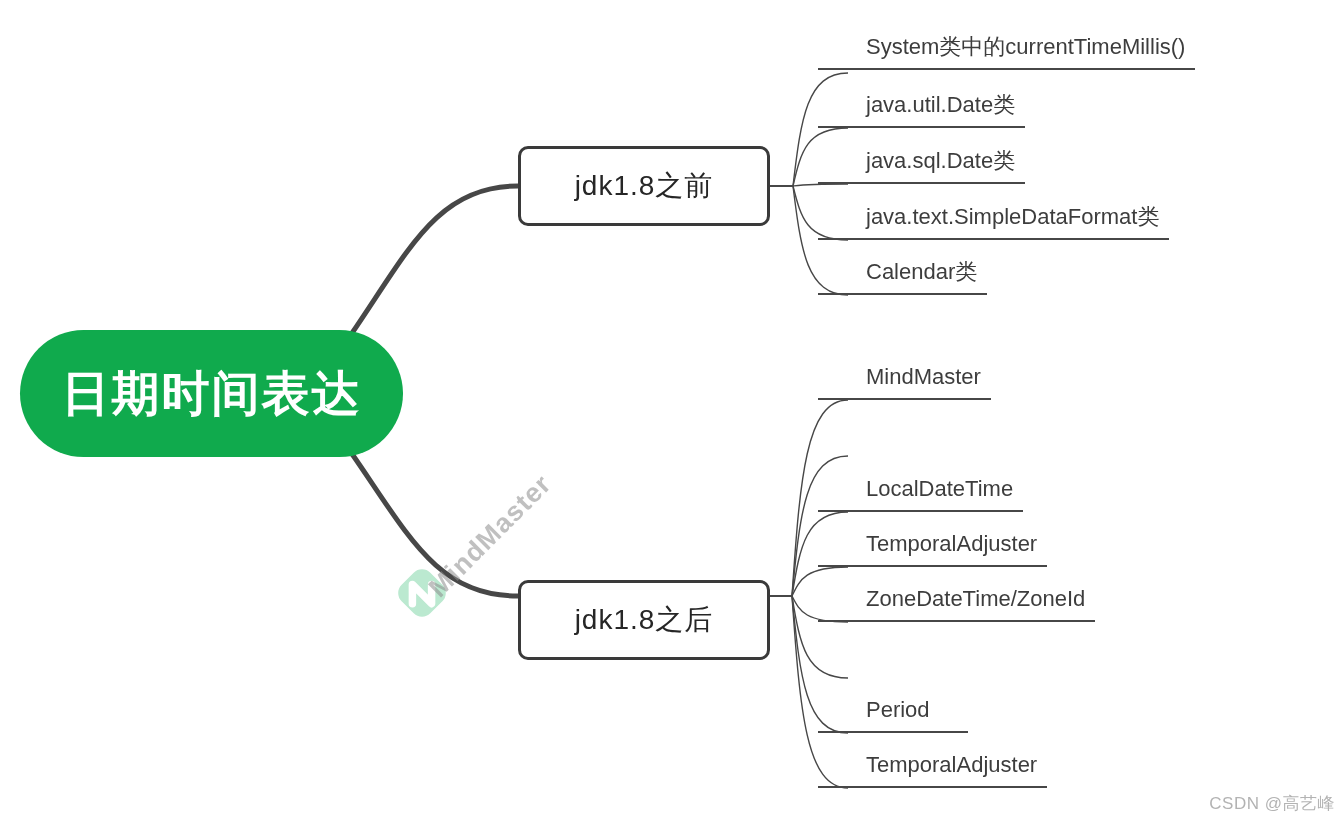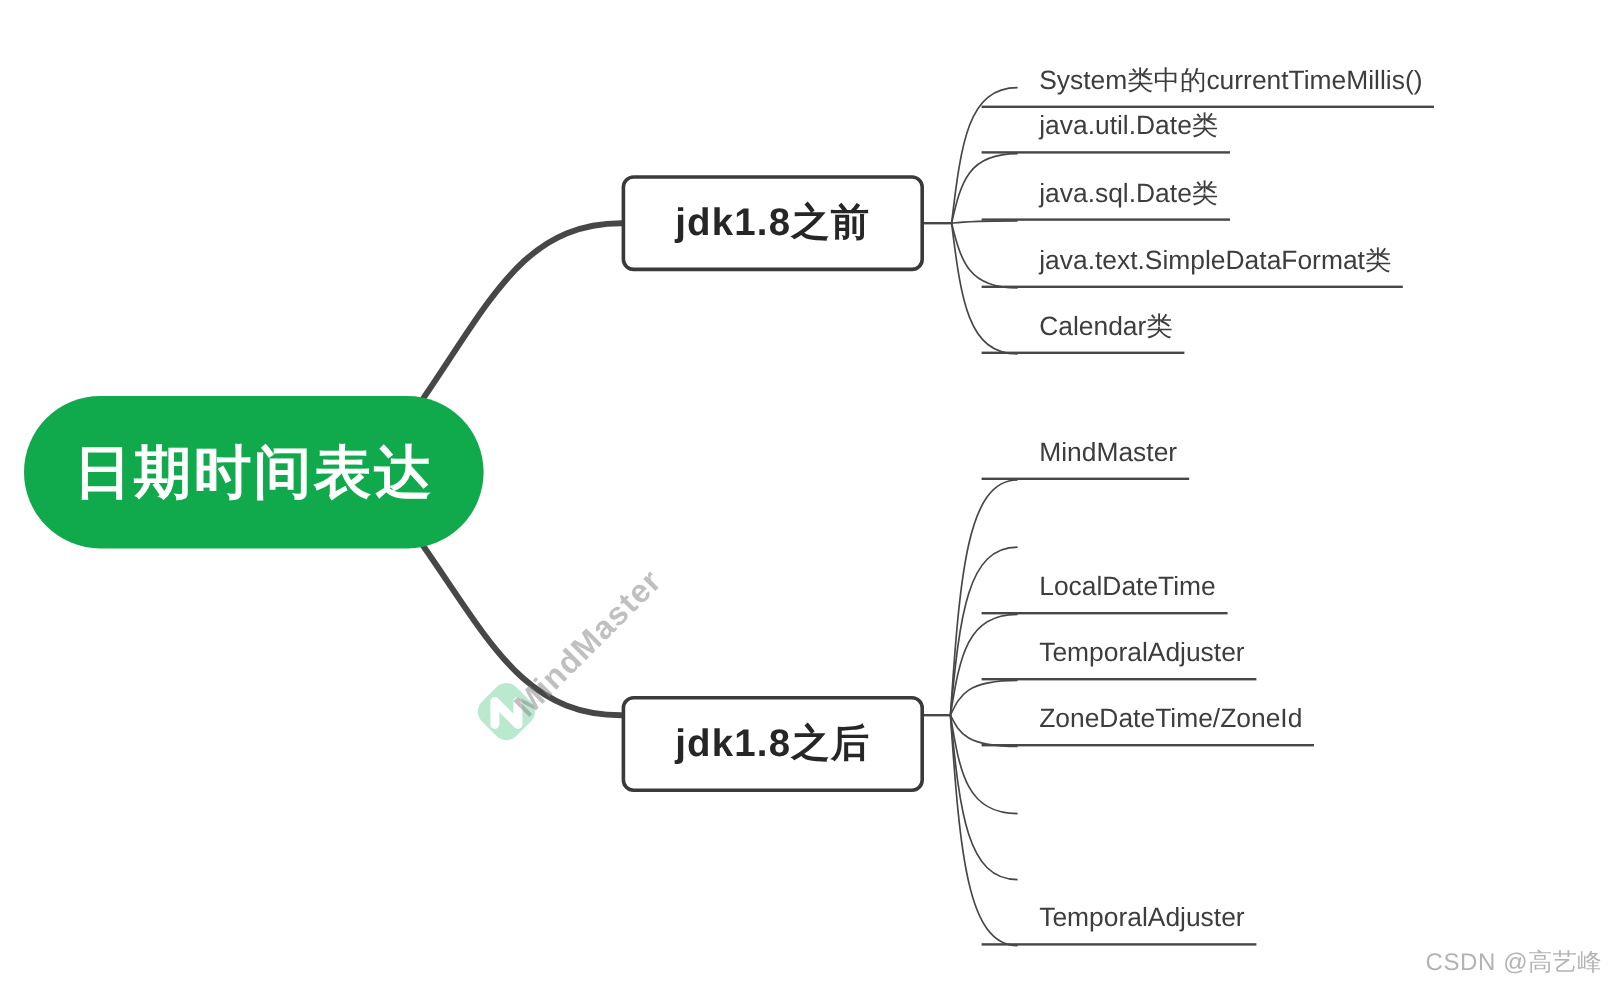--- a/index.html
+++ b/index.html
@@ -30,38 +30,38 @@
   }
   .root-node span{
     color:#ffffff;font-size:48px;font-weight:900;letter-spacing:2px;
   }
   .branch-node{
     position:absolute;left:518px;width:252px;height:80px;
     background:#ffffff;border:3px solid var(--node-border);border-radius:10px;
     display:flex;align-items:center;justify-content:center;cursor:pointer;
   }
   .branch-node span{
-    color:var(--node-text);font-size:32px;font-weight:700;letter-spacing:1px;
+    color:var(--node-text);font-size:28px;font-weight:400;letter-spacing:1px;
   }
   .leaf{
     position:absolute;left:818px;min-width:150px;
     padding:0 10px 6px 48px;line-height:30px;height:38px;
     border-bottom:2px solid var(--line);
     color:var(--leaf-text);font-size:22px;white-space:nowrap;cursor:pointer;
   }
   .watermark{position:absolute;left:388px;top:455px;width:260px;height:230px;pointer-events:none;}
   .watermark .logo{position:absolute;left:2px;top:106px;width:64px;height:64px;opacity:.8;}
   .watermark .wm-text{
     position:absolute;left:56px;top:118px;width:180px;height:30px;
     transform:rotate(-45deg);transform-origin:0 100%;
     color:var(--watermark-gray);font-size:27px;font-weight:700;letter-spacing:1px;
   }
   .credit{
     position:absolute;right:6px;bottom:4px;
-    color:var(--credit-gray);font-size:20px;letter-spacing:.5px;
+    color:var(--credit-gray);font-size:17px;letter-spacing:.5px;
   }
 </style>
 </head>
 <body>
 
 <div class="canvas">
 
   <svg class="connectors" viewBox="0 0 1341 819" aria-hidden="true">
 
     <path class="thick" d="M 350 336 C 408 252, 436 186, 518 186"></path>
@@ -98,27 +98,28 @@
     <span>日期时间表达</span>
   </div>
 
   <div class="branch-node" style="top:146px;">
     <span>jdk1.8之前</span>
   </div>
   <div class="branch-node" style="top:580px;">
     <span>jdk1.8之后</span>
   </div>
 
-  <div class="leaf" style="top:52px;text-align:right;">System类中的currentTimeMillis()</div>
+  <div class="leaf" style="top:32px;text-align:right;">System类中的currentTimeMillis()</div>
   <div class="leaf" style="top:90px;">java.util.Date类</div>
   <div class="leaf" style="top:146px;">java.sql.Date类</div>
   <div class="leaf" style="top:202px;">java.text.SimpleDataFormat类</div>
   <div class="leaf" style="top:257px;">Calendar类</div>
 
   <div class="leaf" style="top:362px;">MindMaster</div>
   <div class="leaf" style="top:474px;">LocalDateTime</div>
   <div class="leaf" style="top:529px;">TemporalAdjuster</div>
   <div class="leaf" style="top:584px;">ZoneDateTime/ZoneId</div>
+  <div class="leaf" style="top:695px;">Period</div>
   <div class="leaf" style="top:750px;">TemporalAdjuster</div>
 
   <div class="credit">CSDN @高艺峰</div>
 
 </div>
 
 </body></html>

